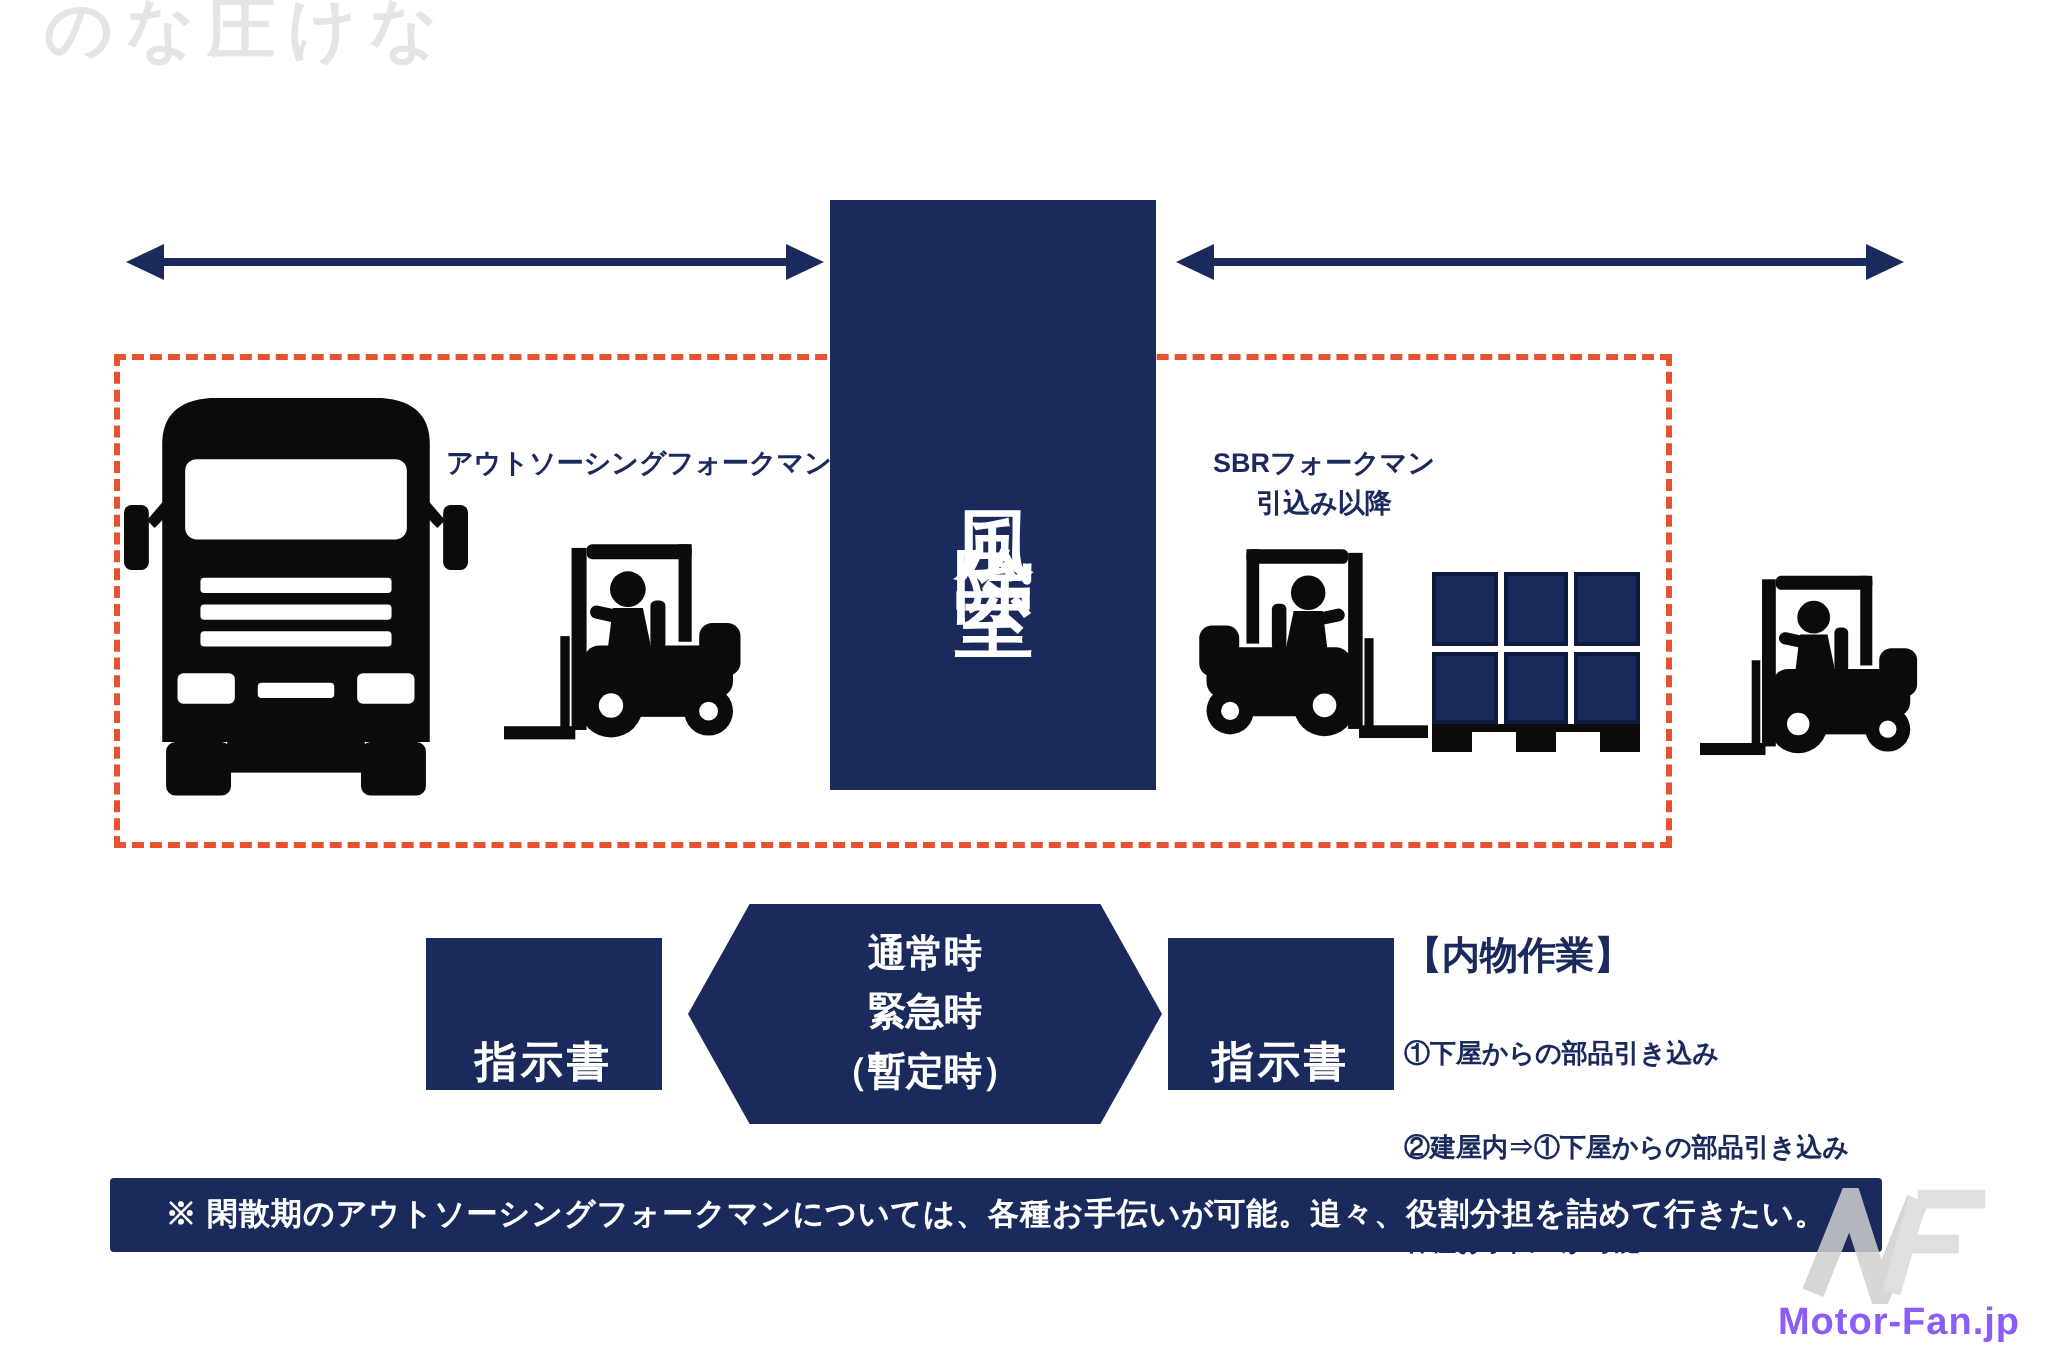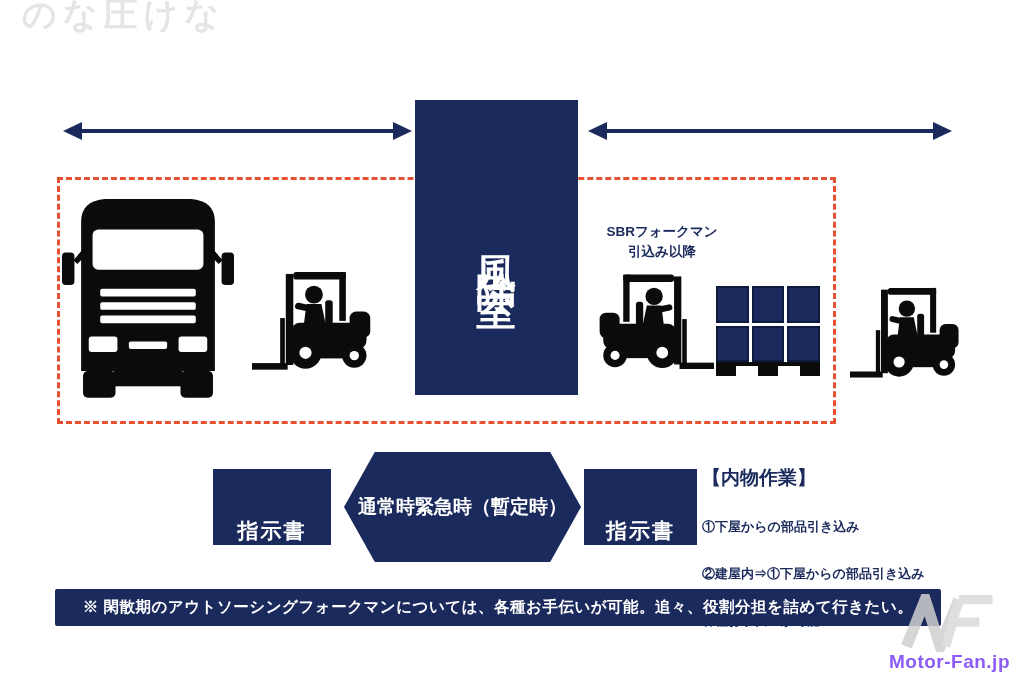--- a/index.html
+++ b/index.html
@@ -40,21 +40,21 @@
   .box-grid { display:grid; grid-template-columns:repeat(3,1fr);
               grid-template-rows:repeat(2,1fr); gap:3px; width:104px; height:76px; }
   .box-grid > div { background:#1b2a5c; box-shadow:inset 0 0 0 2px #0d1b40; }
 
   
   .doc-box { background:#1b2a5c; color:#ffffff; font-weight:bold; font-size:21px;
              display:flex; align-items:flex-end; justify-content:center; z-index:2;
              letter-spacing:2px; }
   .hexa { left:344px; top:452px; width:237px; height:110px; background:#1b2a5c;
           clip-path:polygon(0% 50%, 13% 0%, 87% 0%, 100% 50%, 87% 100%, 13% 100%);
-          display:flex; flex-direction:row; align-items:center; justify-content:center;
+          display:flex; flex-direction:column; align-items:center; justify-content:center;
           color:#ffffff; font-weight:bold; font-size:19px; line-height:1.55; z-index:2; }
 
   
   .work-list { left:702px; top:465px; width:275px; color:#1b2a5c; z-index:2; }
   .work-title { font-size:19px; font-weight:bold; margin-bottom:4px; }
   .work-item  { font-size:13px; font-weight:bold; line-height:1.7;margin-top:25px; }
 
   
   .banner { left:55px; top:589px; width:886px; height:37px; background:#1b2a5c;
             border-radius:2px; display:flex; align-items:center; justify-content:center;
@@ -107,20 +107,21 @@
         <rect x="40" y="114" width="100" height="8" rx="2"></rect>
         <rect x="40" y="128" width="100" height="8" rx="2"></rect>
         <rect x="28" y="150" width="30" height="16" rx="3"></rect>
         <rect x="122" y="150" width="30" height="16" rx="3"></rect>
         <rect x="70" y="155" width="40" height="8" rx="2"></rect>
       </g>
     </svg>
   </div>
 
   <div class="abs zone-label" style="left:222px; top:222px; width:195px;">
+    <div>アウトソーシングフォークマン</div>
   </div>
 
   <div class="abs icon-wrap" style="left:252px; top:266px; width:122px; height:106px;">
     <svg viewBox="0 0 130 112" width="122" height="106">
       <g fill="#0b0b0b">
         <rect x="0" y="103" width="38" height="7"></rect>
         <rect x="30" y="55" width="5" height="50"></rect>
         <rect x="36" y="8" width="8" height="97"></rect>
         <rect x="44" y="6" width="56" height="8" rx="3"></rect>
         <rect x="93" y="6" width="7" height="52"></rect>

